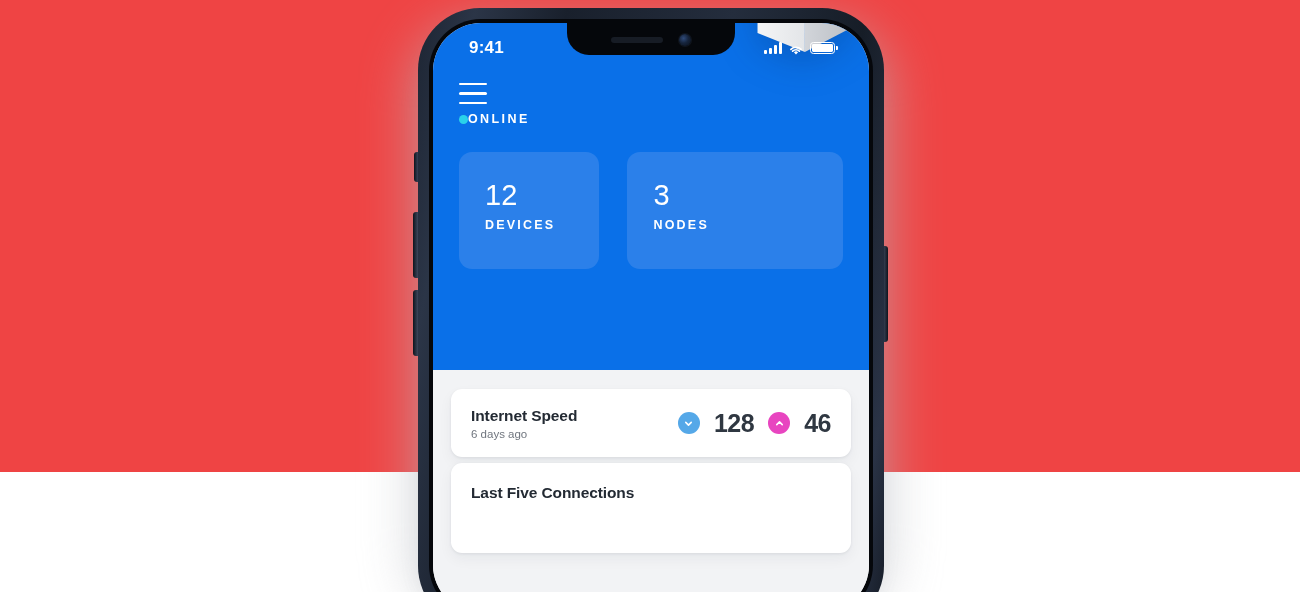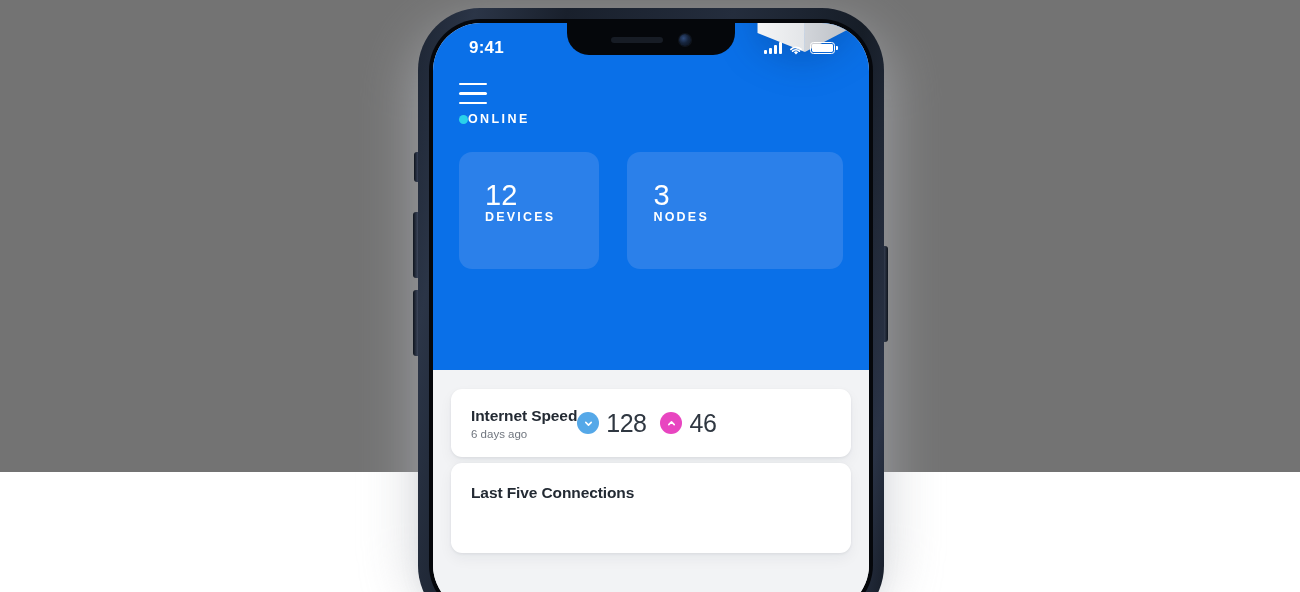--- a/index.html
+++ b/index.html
@@ -2,21 +2,21 @@
 <html><head>
 <meta charset="utf-8">
 <style>
   * { margin:0; padding:0; box-sizing:border-box; }
   html,body {
     width:1300px; height:592px;
     background:#ffffff;
     font-family:"Liberation Sans", sans-serif;
     overflow:hidden;
   }
-  #stage { position:relative; width:1300px; height:472px; background:#737373; }
+  #stage { position:relative; width:1300px; height:472px; background:#ef4444; }
 
   
   .phone-shadow{
     position:absolute; left:412px; top:22px;
     width:478px; height:600px;
     border-radius:66px;
     background:#b9bcc2;
     filter:blur(26px);
     opacity:.55;
   }
@@ -138,21 +138,21 @@
   .stat{
     background:#2b80ea;
     border-radius:13px;
     width:148px; height:117px;
     padding:29px 0 0 26px;
   }
   .stat.wide{ width:228px; }
   .stat-num{ color:#fff; font-size:29px; font-weight:300; line-height:1; }
   .stat-label{
     color:#fff; font-size:12.5px; font-weight:bold;
-    letter-spacing:2.2px; margin-top:0;
+    letter-spacing:2.2px; margin-top:8px;
   }
 
   
   .router{
     position:absolute; left:310px; top:-134px;
     width:120px; height:180px; z-index:6;
     filter:drop-shadow(0 10px 18px rgba(2,40,90,.28));
   }
 
   
@@ -161,33 +161,33 @@
     padding:19px 18px 0 18px;
     height:calc(100% - 347px);
   }
   .card{
     background:#fff;
     border-radius:11px;
     box-shadow:0 1px 3px rgba(20,30,50,.08), 0 6px 14px rgba(20,30,50,.05);
   }
   .card-speed{
     height:68px; padding:0 20px;
-    display:flex; align-items:center; 
+    display:flex; align-items:center; justify-content:space-between;
   }
   .speed-title{ font-size:15.5px; font-weight:bold; color:#232a33; letter-spacing:-.1px; }
   .speed-sub{ font-size:11.5px; color:#70767f; margin-top:3px; }
   .speed-vals{ display:flex; align-items:center; gap:14px; }
   .speed-item{ display:flex; align-items:center; gap:7px; }
   .pill{
     width:22px; height:22px; border-radius:50%;
     display:flex; align-items:center; justify-content:center;
   }
   .pill.dl{ background:#55a8e8; }
   .pill.ul{ background:#e845c0; }
-  .speed-num{ font-size:25px; color:#2f3741; font-weight:400; letter-spacing:-.5px; }
+  .speed-num{ font-size:25px; color:#2f3741; font-weight:700; letter-spacing:-.5px;margin-left:7px; }
 
   .card-conn{
     margin-top:6px;
     height:90px; padding:21px 20px 0 20px;
   }
   .conn-title{ font-size:15.5px; font-weight:bold; color:#232a33; letter-spacing:-.1px; }
 </style>
 </head>
 <body>
 

